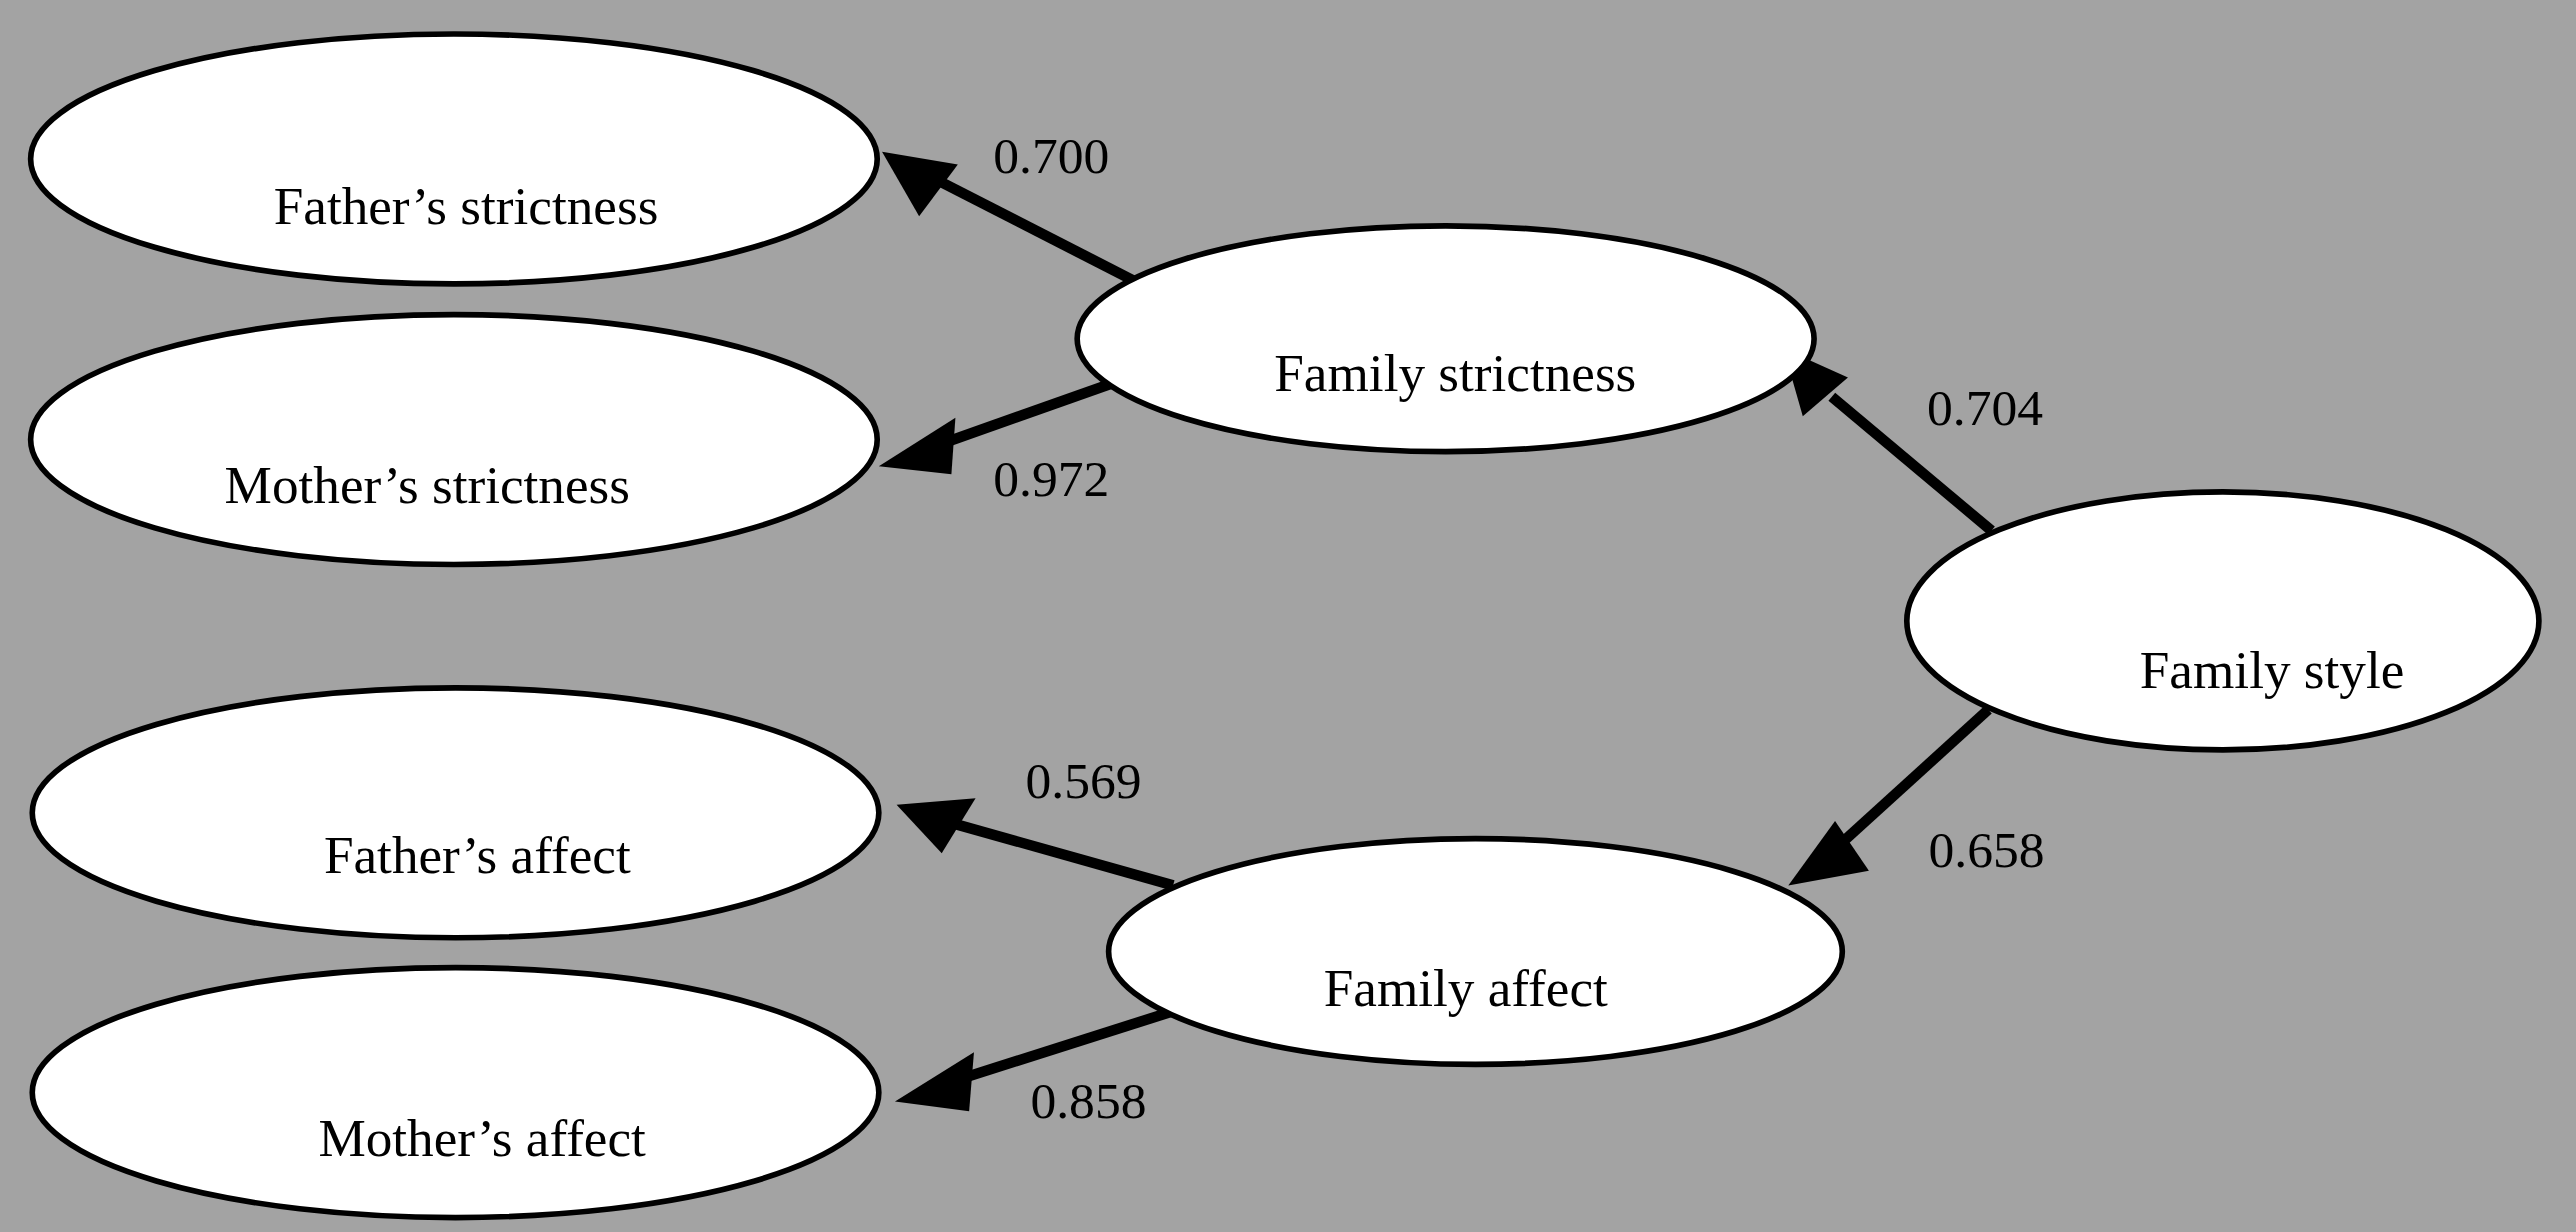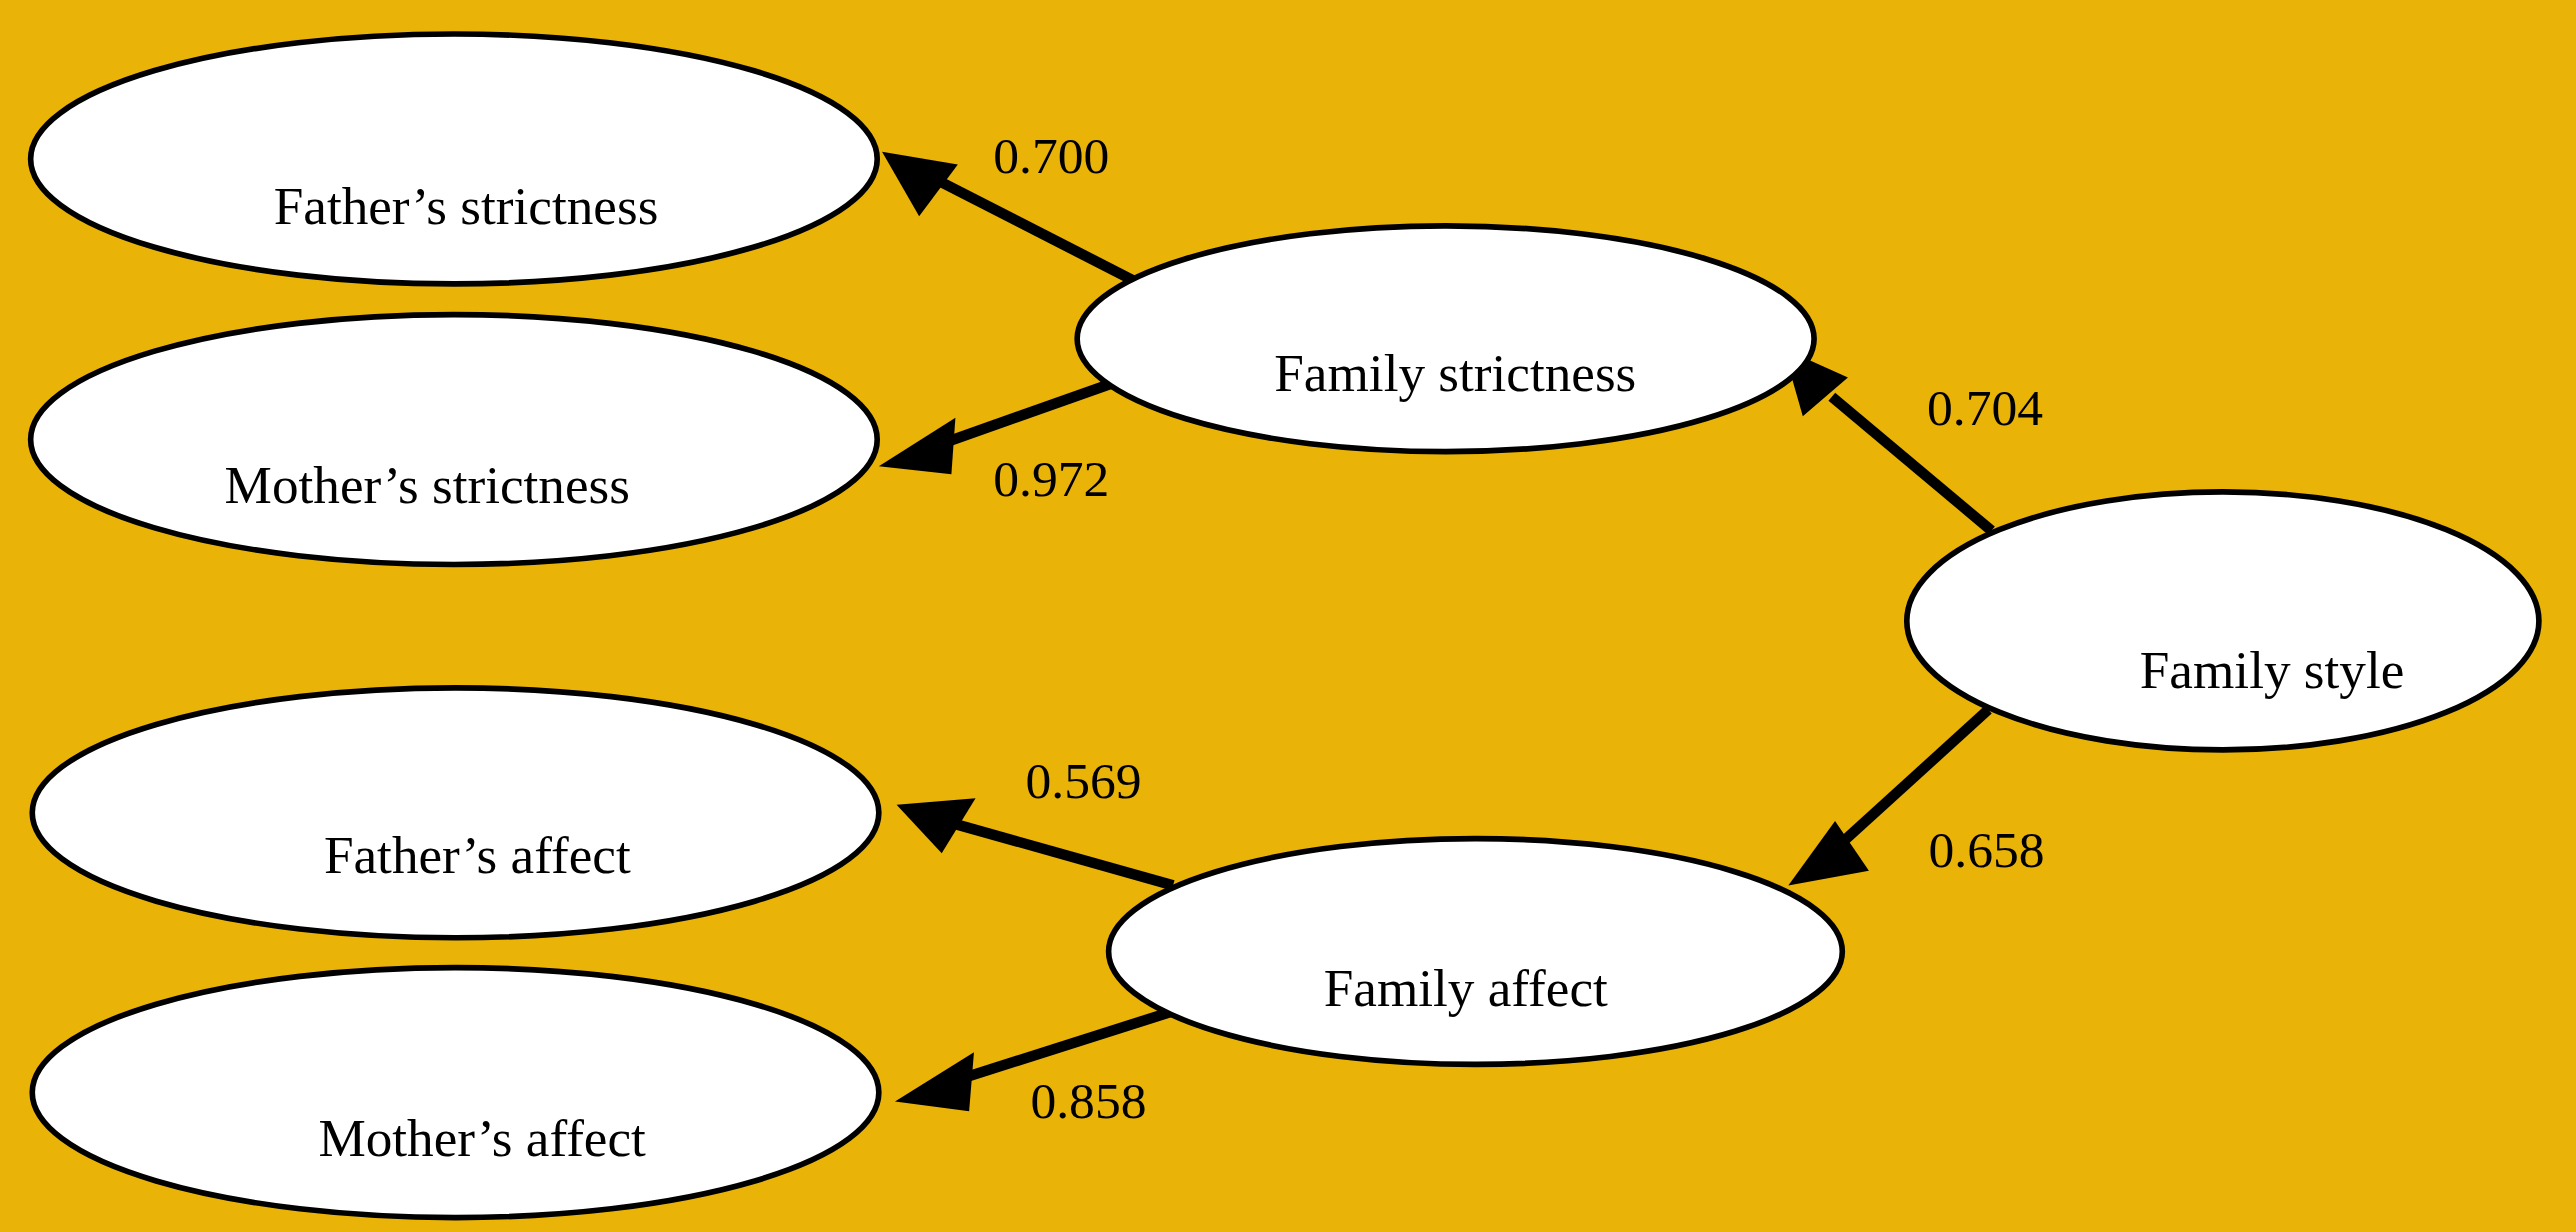--- a/index.html
+++ b/index.html
@@ -8,21 +8,21 @@
     padding: 0;
     background: #ffffff;
   }
   body {
     font-family: "Liberation Serif", "DejaVu Serif", serif;
   }
   #stage {
     position: relative;
     width: 2576px;
     height: 1233px;
-    background: #eab308;
+    background: #a3a3a3;
     overflow: hidden;
   }
   #diagram-svg {
     position: absolute;
     inset: 0;
     width: 2576px;
     height: 1233px;
     display: block;
   }
   .node-ellipse {

